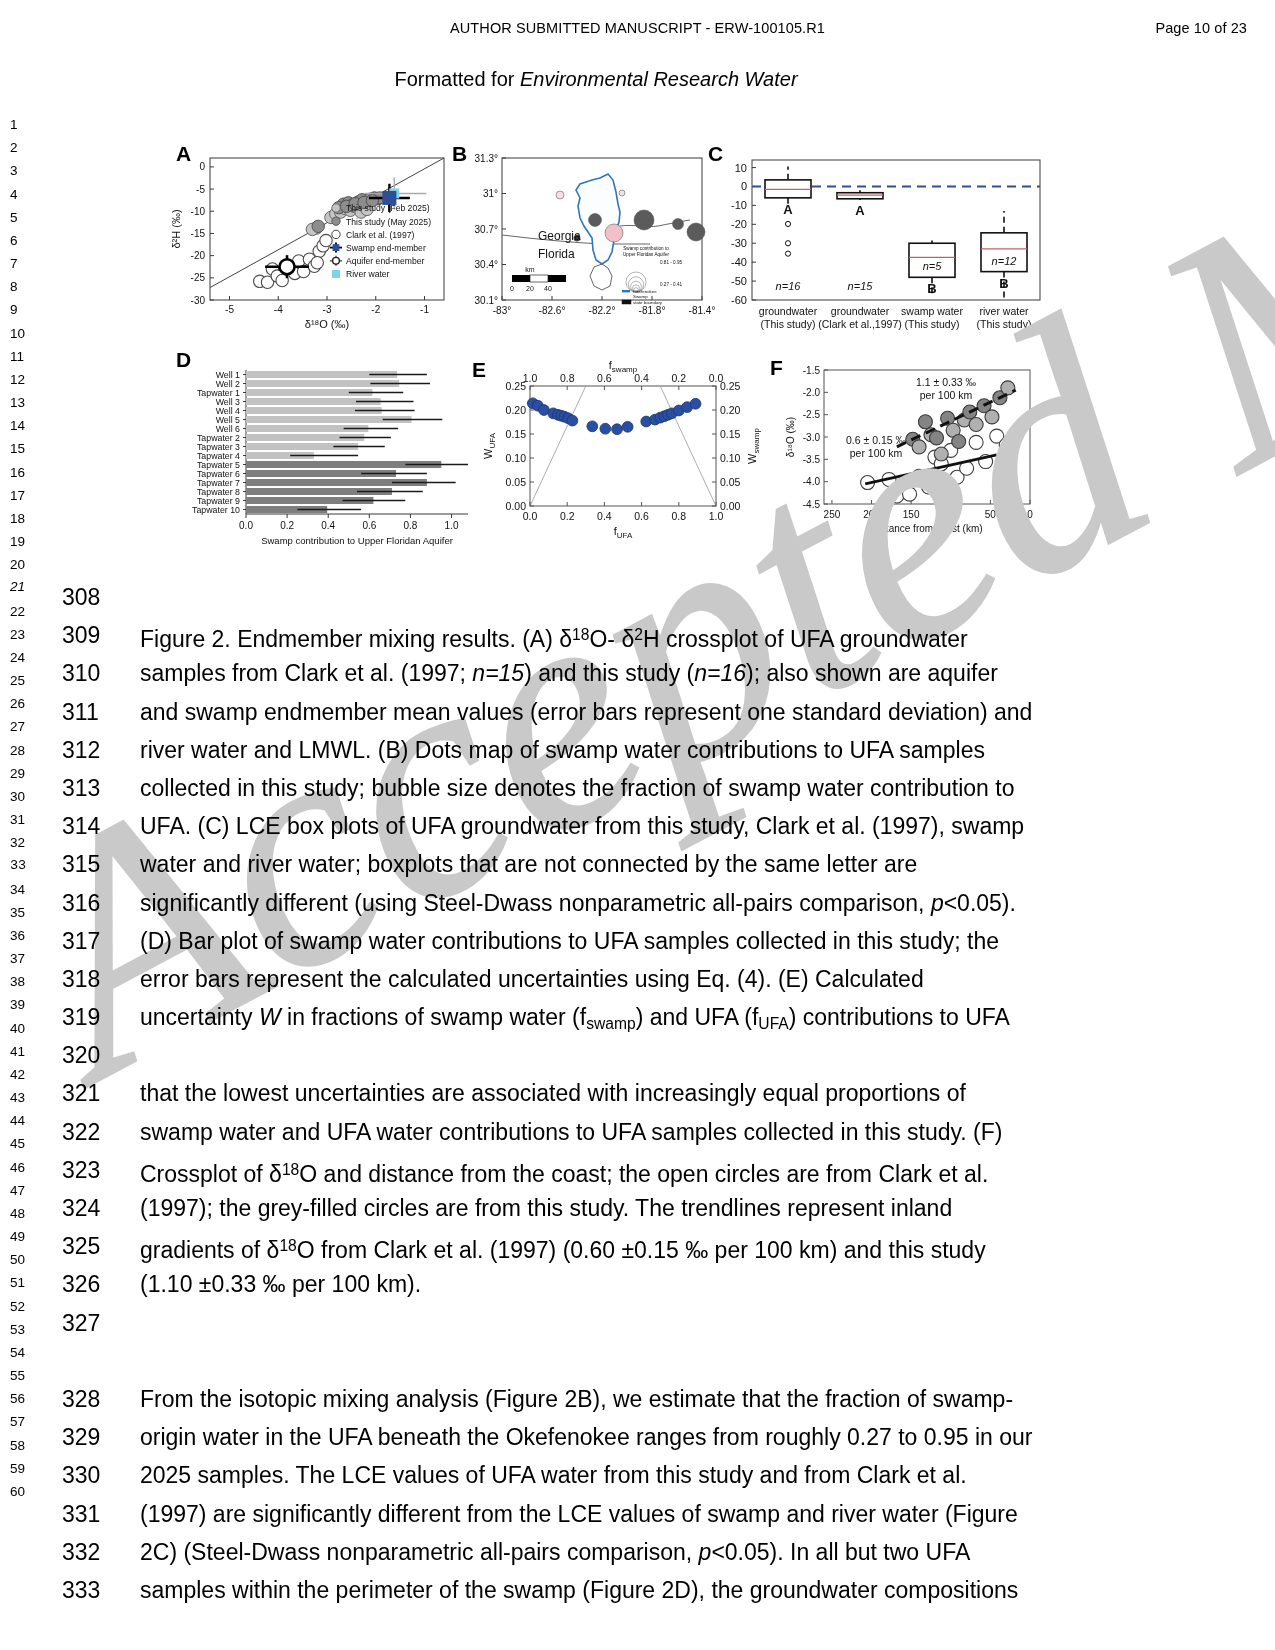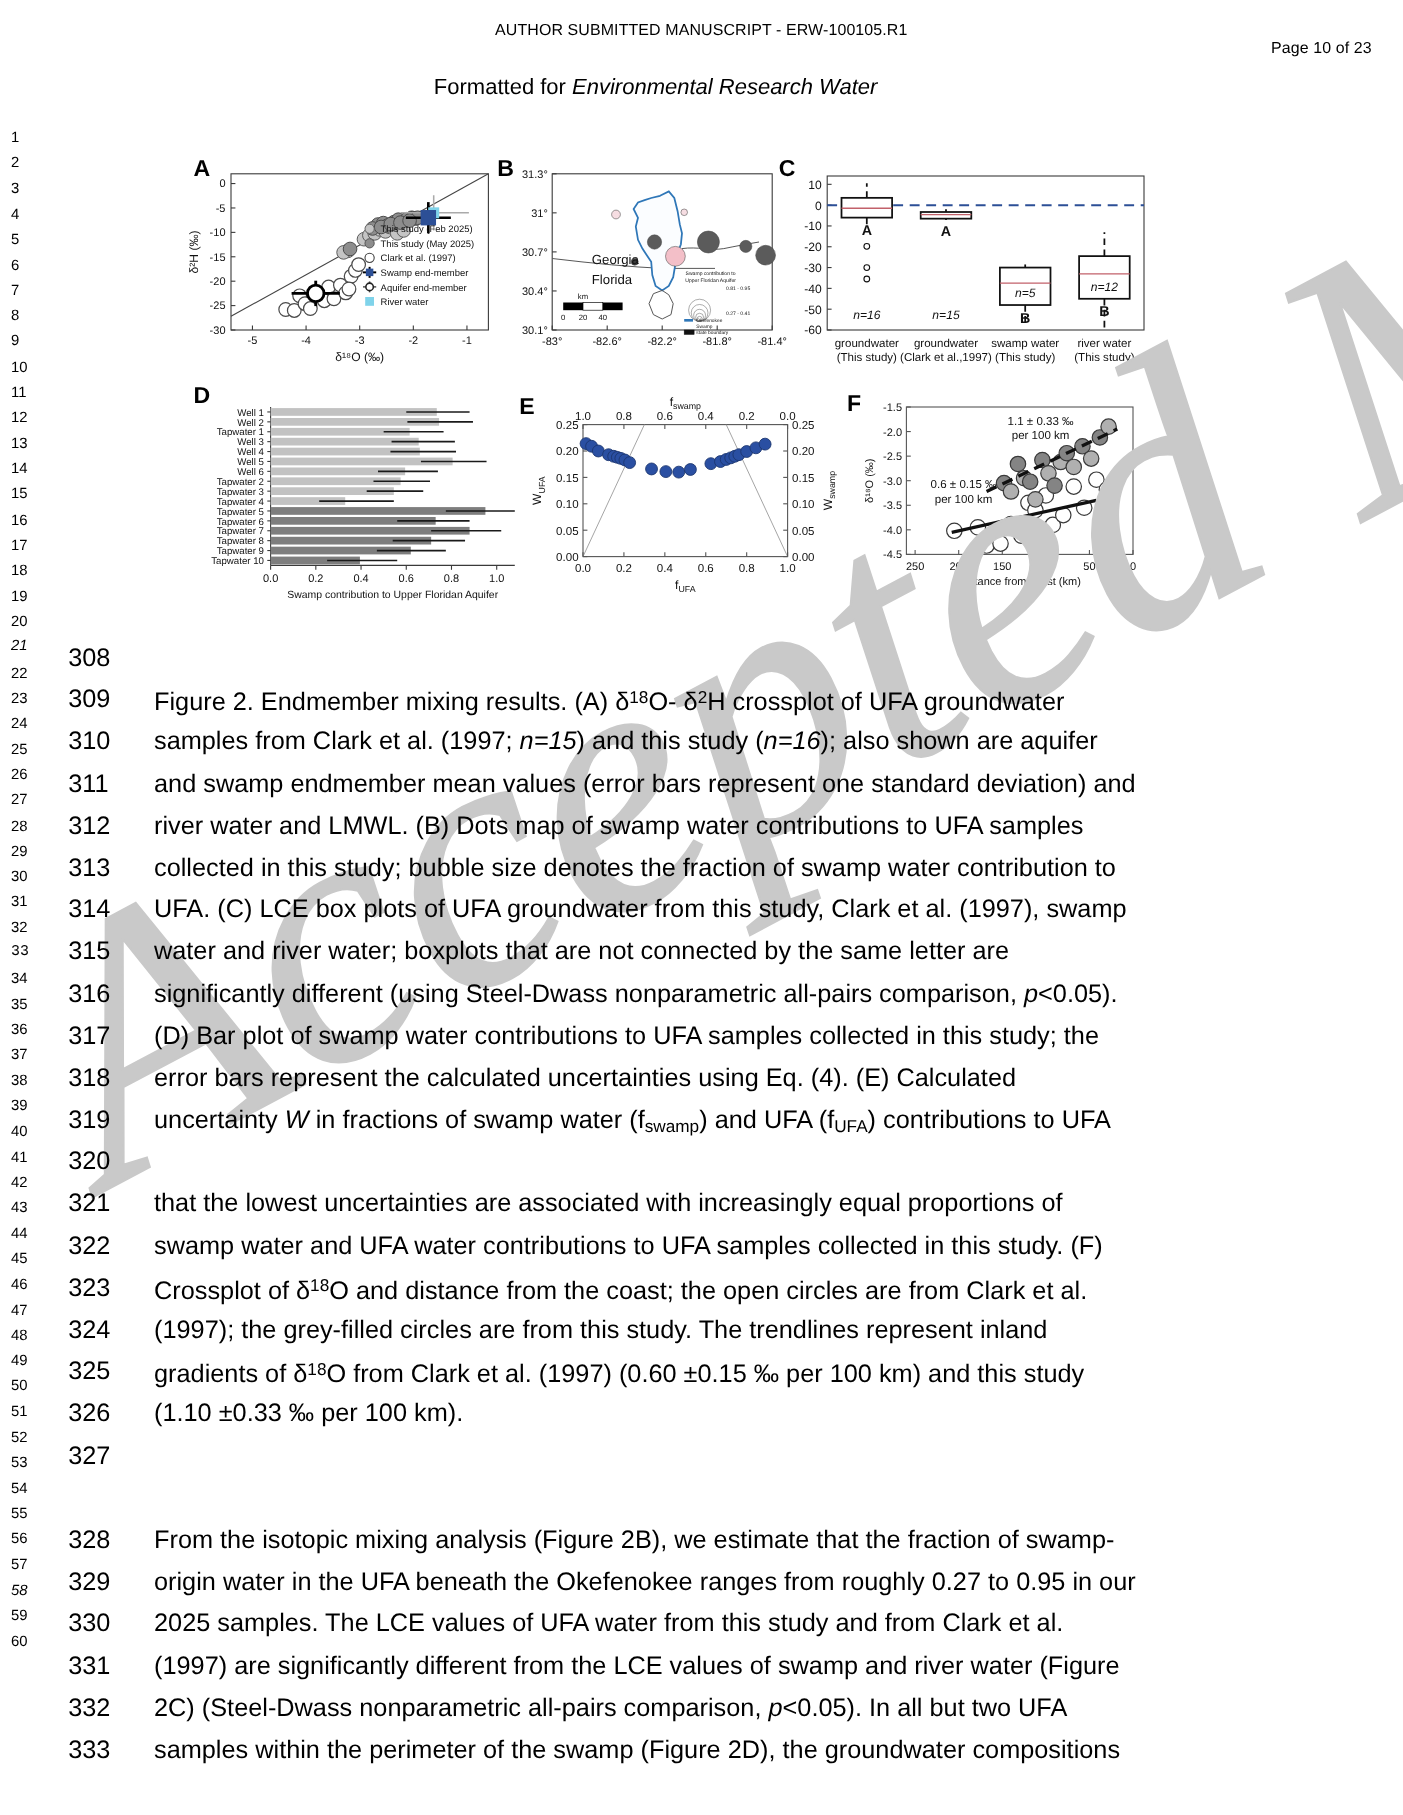--- a/index.html
+++ b/index.html
@@ -13,21 +13,21 @@
   
   #watermark{
     position:absolute;left:60px;top:180px;width:1120px;height:1260px;
     pointer-events:none;z-index:5;
   }
   #watermark svg{width:100%;height:100%;}
 
   
   .runhead{position:absolute;top:20px;font-size:14.5px;letter-spacing:.1px;}
   .runhead.center{left:0;width:1275px;text-align:center;}
-  .runhead.right{right:28px;margin-top:16px;}
+  .runhead.right{right:28px;}
 
   .formatted{
     position:absolute;top:68px;left:0;width:1192px;text-align:center;
     font-size:20px;
   }
   .formatted i{font-style:italic;}
 
   
   #gutter{position:absolute;left:10px;top:118px;width:46px;
           font-size:13.5px;line-height:1;text-align:left;color:#000;}
@@ -112,21 +112,21 @@
       <div style="top: 1088.83px;">48</div>
       <div style="top: 1112px;">49</div>
       <div style="top: 1135.17px;">50</div>
       <div style="top: 1158.33px;">51</div>
       <div style="top: 1181.5px;">52</div>
       <div style="top: 1204.67px;">53</div>
       <div style="top: 1227.83px;">54</div>
       <div style="top: 1251px;">55</div>
       <div style="top: 1274.17px;">56</div>
       <div style="top: 1297.33px;">57</div>
-      <div style="top: 1320.5px; font-style: italic;">58</div>
+      <div style="top: 1320.5px;">58</div>
       <div style="top: 1343.67px;">59</div>
       <div style="top: 1366.83px;">60</div>
     </div>
 
   <div id="watermark">
     <svg viewBox="0 0 1120 1260" preserveAspectRatio="none">
       <text id="wm-text" x="40" y="900" transform="rotate(-28 40 900)" font-family="Liberation Serif, serif" font-size="330" font-style="italic" fill="#c9c9c9" stroke="#c9c9c9" stroke-width="2">Accepted Manuscript</text>
     </svg>
   </div>
 

